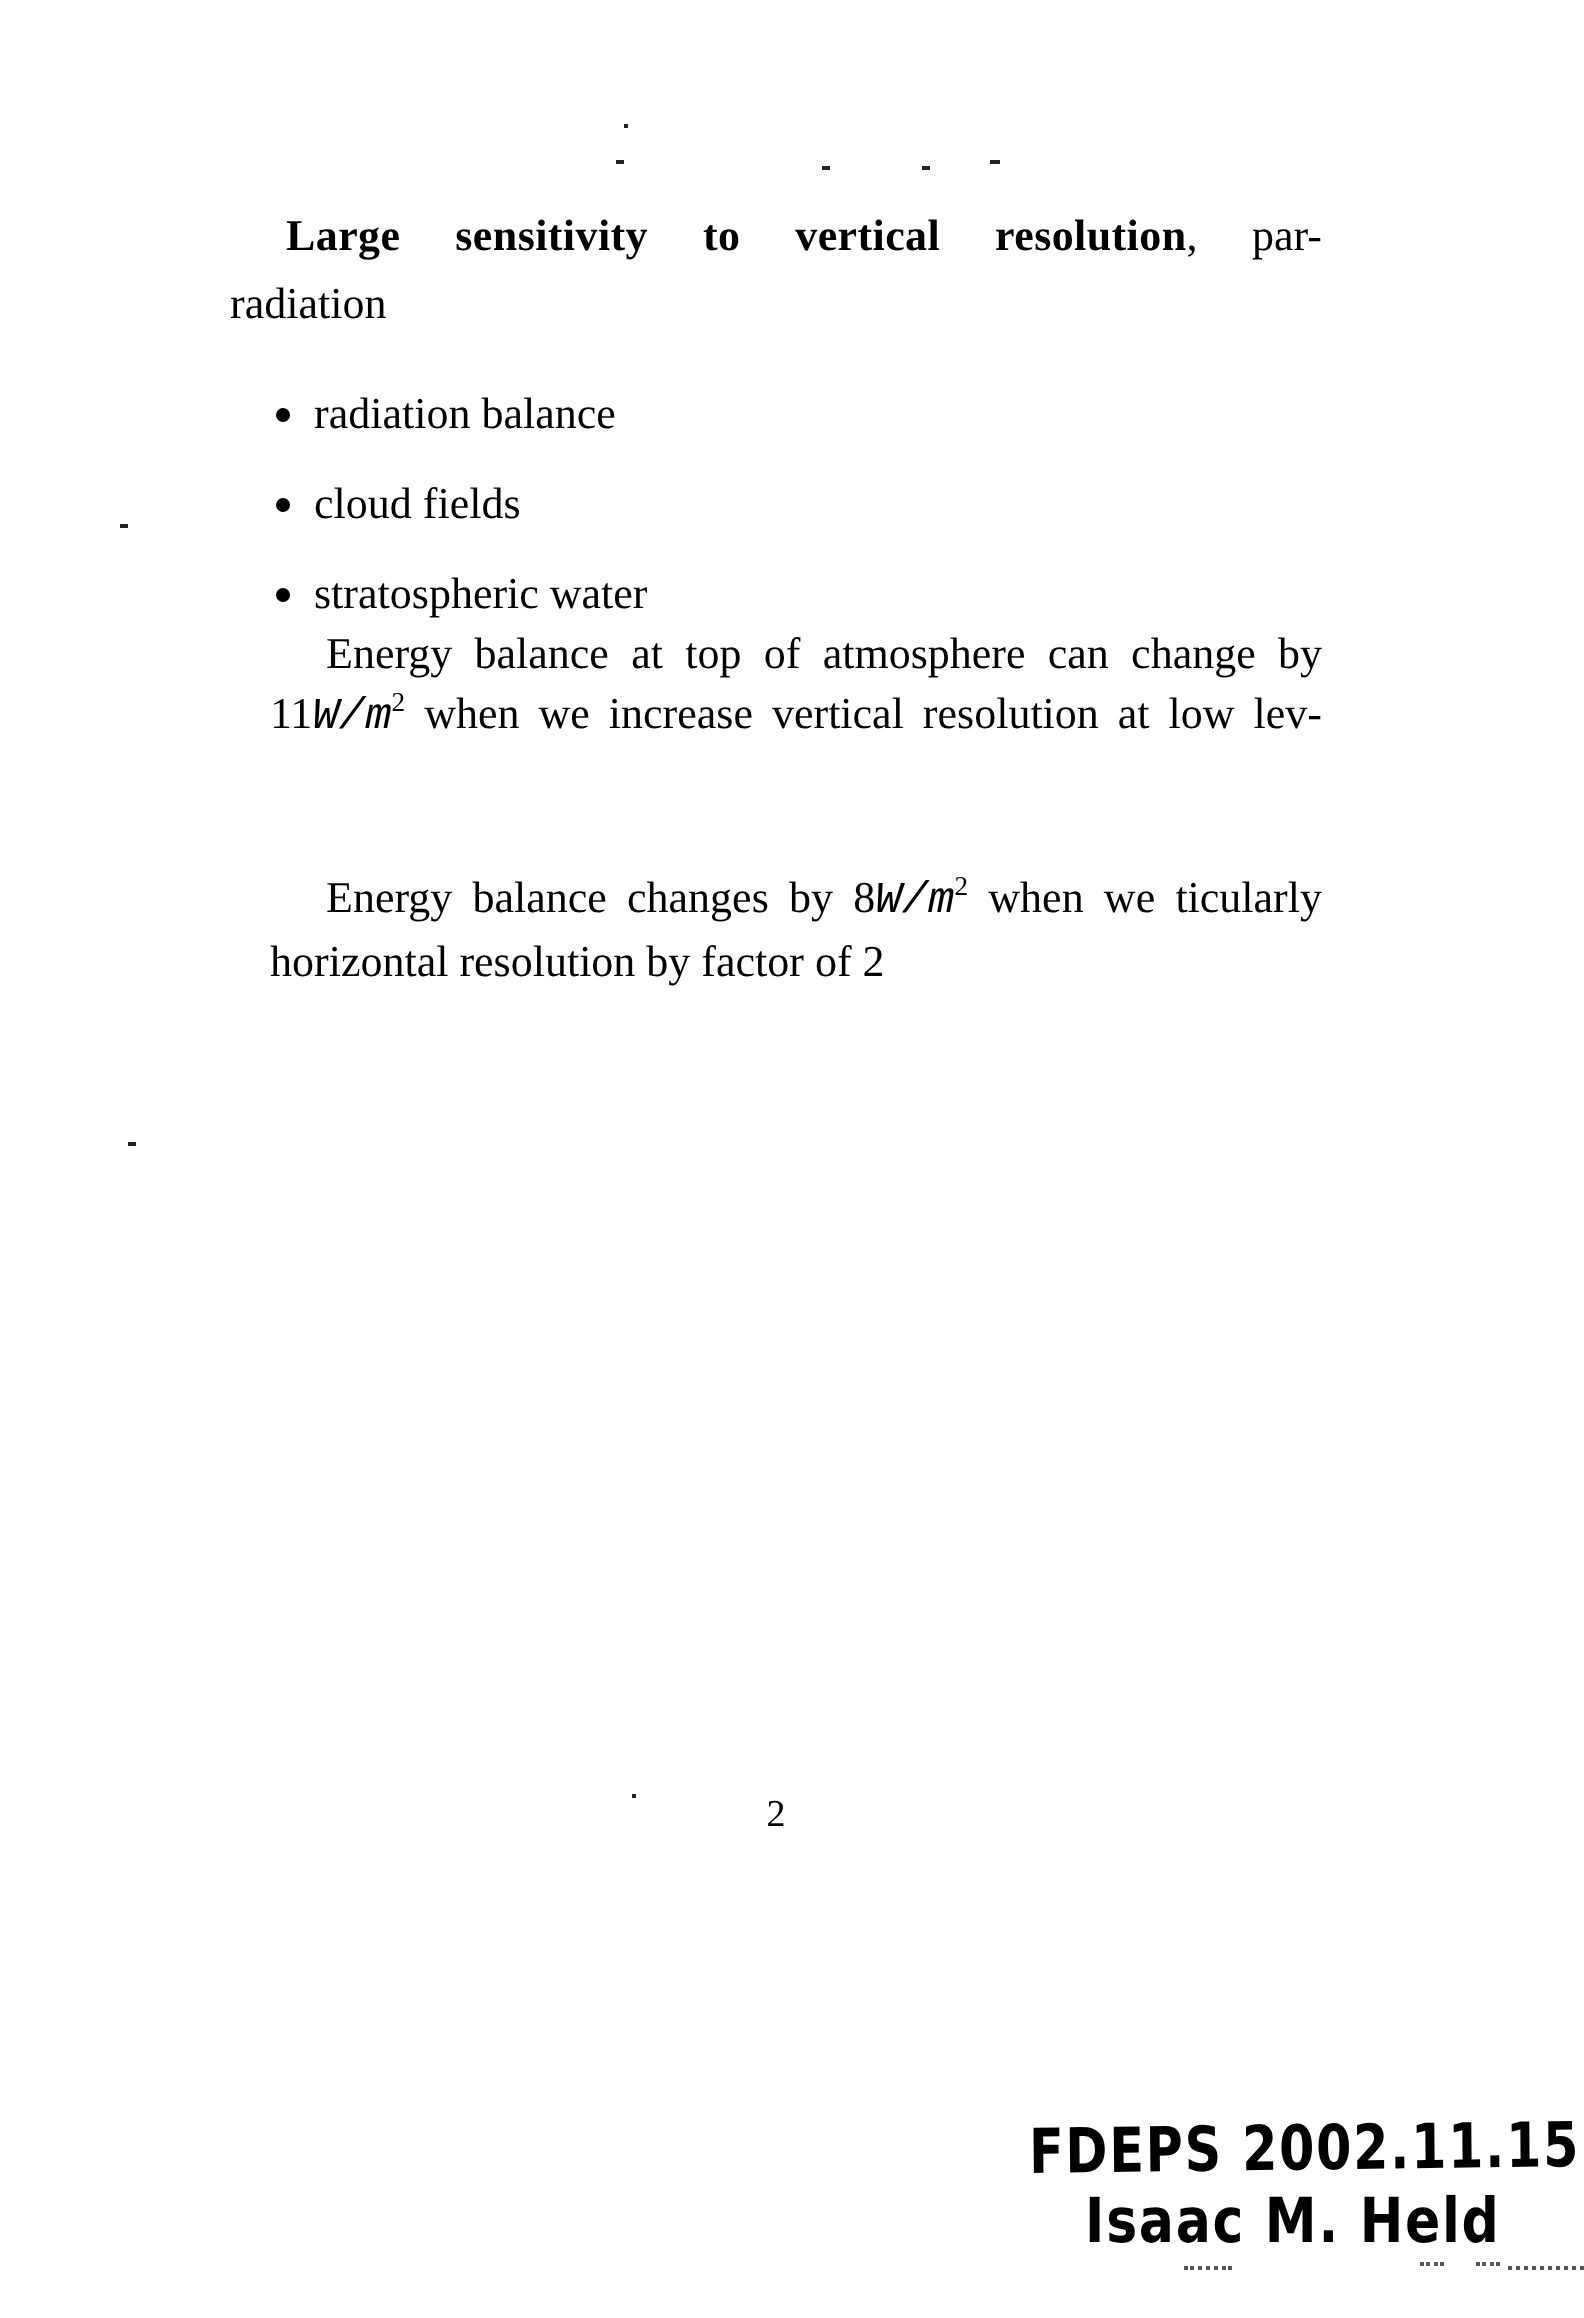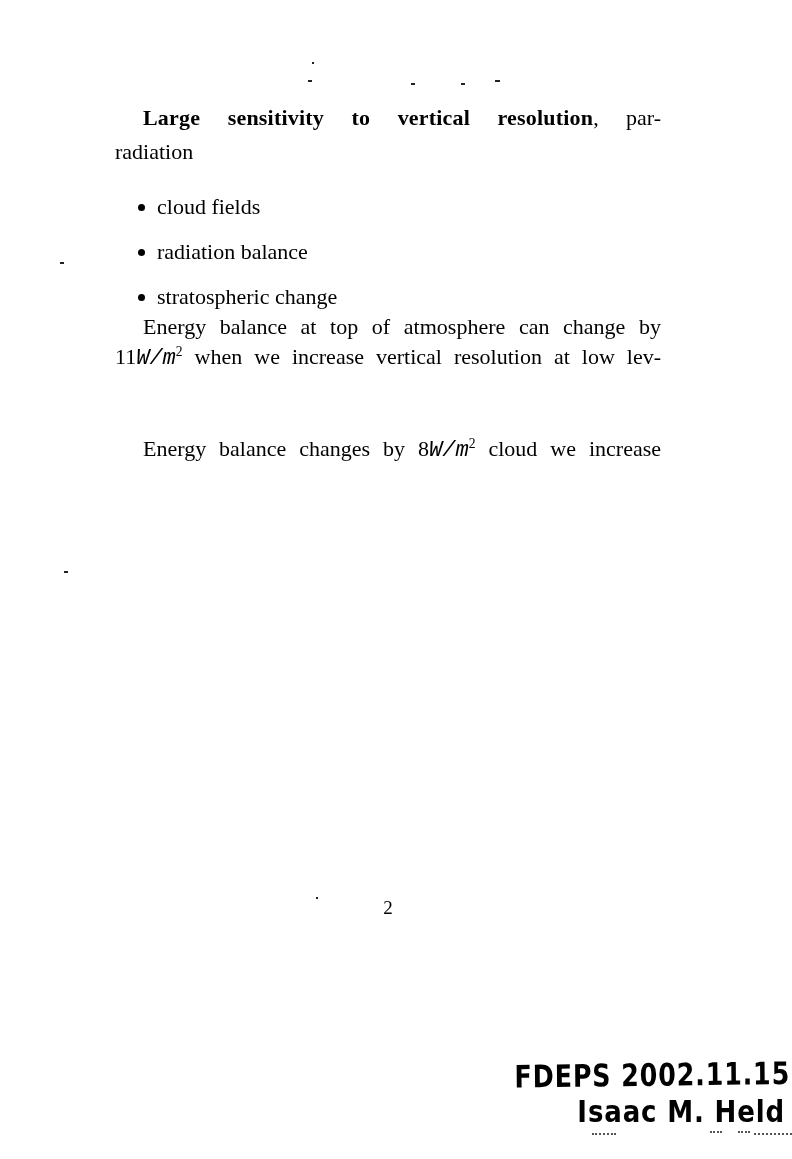--- a/index.html
+++ b/index.html
@@ -36,33 +36,33 @@
   }
   .dot{
     position:absolute;left:23px;top:9px;
     width:7px;height:7px;border-radius:50%;
     background:#000;display:block;
   }
   
   .para{position:absolute;left:115px;width:546px;font-size:22px;}
   .para-0{top:312px;}
   .para-1{top:434px;}
-  .pline{line-height:30px;}
+  .pline{line-height:30px;margin-left:20px;}
   .math{font-style:italic;font-family:Liberation Mono, monospace;}
   sup{font-size:0.62em;line-height:0;}
   
   .pagenum{
     position:absolute;left:115px;top:897px;width:546px;
     text-align:center;font-size:19px;
   }
   
   .handwriting{
     position:absolute;right:2px;top:1054px;
     font-family:"DejaVu Sans","Liberation Sans",sans-serif;
-    font-weight:bold;color:#000;text-align:right;
+    font-weight:bold;color:#000;text-align:center;
   }
   .hw1{
     font-size:31px;line-height:38px;
     transform:scaleX(0.82) rotate(-0.6deg);
     transform-origin:right center;
     letter-spacing:1px;
     white-space:nowrap;
   }
   .hw2{
     font-size:31px;line-height:38px;
@@ -90,32 +90,33 @@
   <div class="speck" style="left:64px;top:571px;width:4px;height:2px;"></div>
   <div class="speck" style="left:316px;top:897px;width:2px;height:2px;"></div>
 
   <div class="content">
     <div class="heading">
       <div class="hline jline indent"><span class="bold">Large sensitivity to vertical resolution</span><span>, par-</span></div>
       <div class="hline">radiation</div>
     </div>
 
     <ul class="bullets">
+        <li><span class="dot"></span><span>radiation balance</span></li>
         <li><span class="dot"></span><span>cloud fields</span></li>
-        <li><span class="dot"></span><span>radiation balance</span></li>
-        <li><span class="dot"></span><span>stratospheric change</span></li>
+        <li><span class="dot"></span><span>stratospheric water</span></li>
       </ul>
   </div>
 
   <div class="para para-0">
       <div class="pline jline indent"><span>Energy balance at top of atmosphere can change by</span></div>
       <div class="pline jline"><span>11</span><span class="math">W/m</span><sup>2</sup><span> when we increase vertical resolution at low lev-</span></div>
     </div>
   <div class="para para-1">
-      <div class="pline jline indent"><span>Energy balance changes by 8</span><span class="math">W/m</span><sup>2</sup><span> cloud we increase</span></div>
+      <div class="pline jline indent"><span>Energy balance changes by 8</span><span class="math">W/m</span><sup>2</sup><span> when we ticularly</span></div>
+      <div class="pline"><span>horizontal resolution by factor of 2</span></div>
     </div>
 
   <div class="pagenum">2</div>
 
   <div class="handwriting">
     <div class="hw1">FDEPS 2002.11.15</div>
     <div class="hw2">Isaac M. Held</div>
   </div>
 
   <div class="dotline" style="left:592px;top:1133px;width:24px;"></div>

